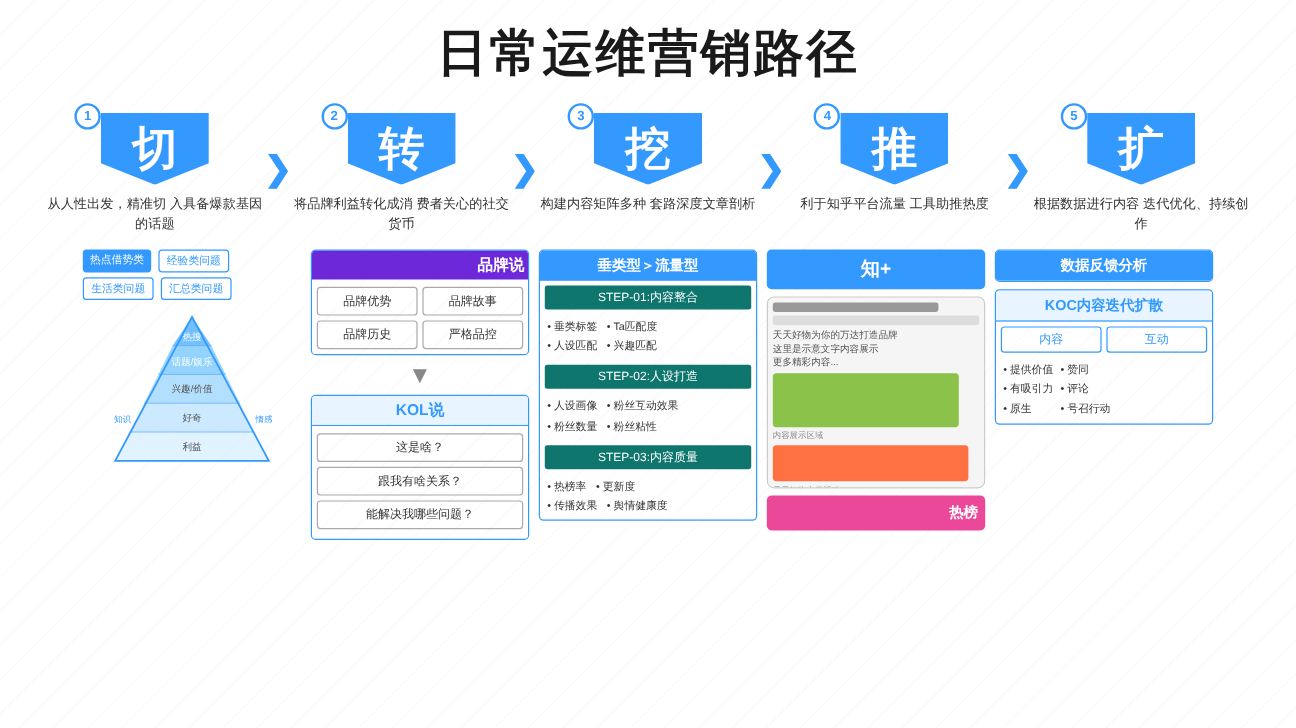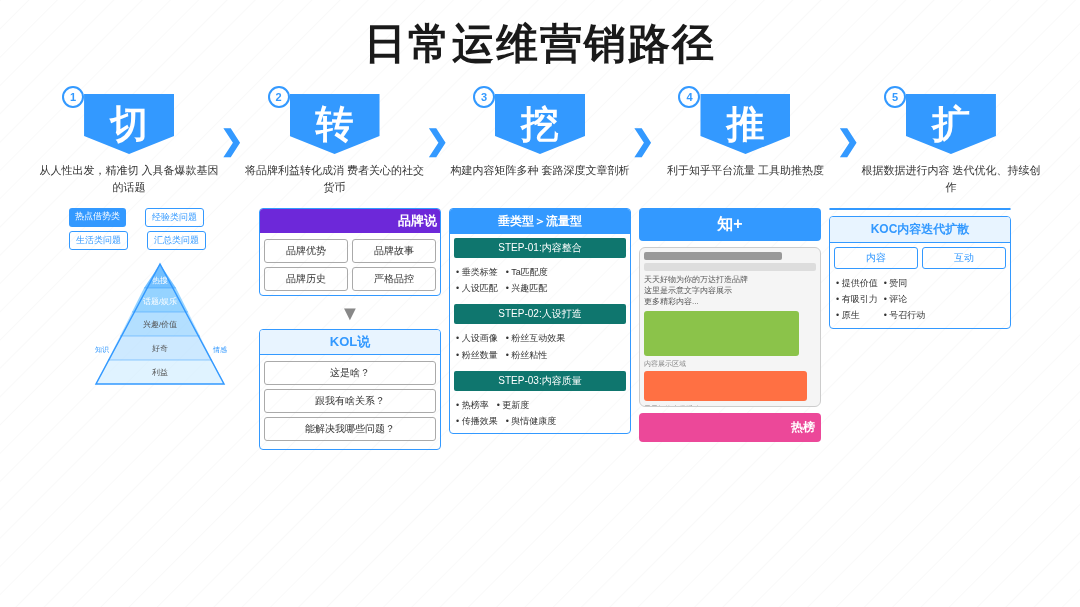--- a/index.html
+++ b/index.html
@@ -112,21 +112,21 @@
       flex-shrink: 0;
       font-size: 10px;
       color: #333;
       min-height: 300px;
       padding: 0 4px;
     }
 
     
     .tags-row {
       display: flex;
-      gap: 19px;
+      gap: 6px;
       margin-bottom: 4px;
     }
     .tag-blue {
       background: #3399ff;
       color: white;
       border-radius: 3px;
       padding: 2px 6px;
       font-size: 9px;
     }
     .tag-outline {
@@ -544,20 +544,21 @@
       <div class="phone-mock-line" style="width:90%; background:#8bc34a; height:45px; border-radius:3px; margin-bottom:3px;"></div>
       <div style="font-size:7px; color:#888; line-height:1.4;">内容展示区域</div>
       <div class="phone-mock-line" style="width:95%; background:#ff7043; height:30px; border-radius:3px; margin-top:3px;"></div>
       <div style="font-size:7px; color:#888; margin-top:2px;">天天好物大促活动</div>
     </div>
     <div class="hot-box">热榜</div>
   </div>
 
   <div class="content-panel">
     <div class="data-section">
+      <div class="data-title">数据反馈分析</div>
     </div>
 
     <div class="koc-section">
       <div class="koc-title">KOC内容迭代扩散</div>
       <div class="koc-grid">
         <div class="koc-btn">内容</div>
         <div class="koc-btn">互动</div>
       </div>
       <div class="koc-bullets">
         <div class="koc-col">

